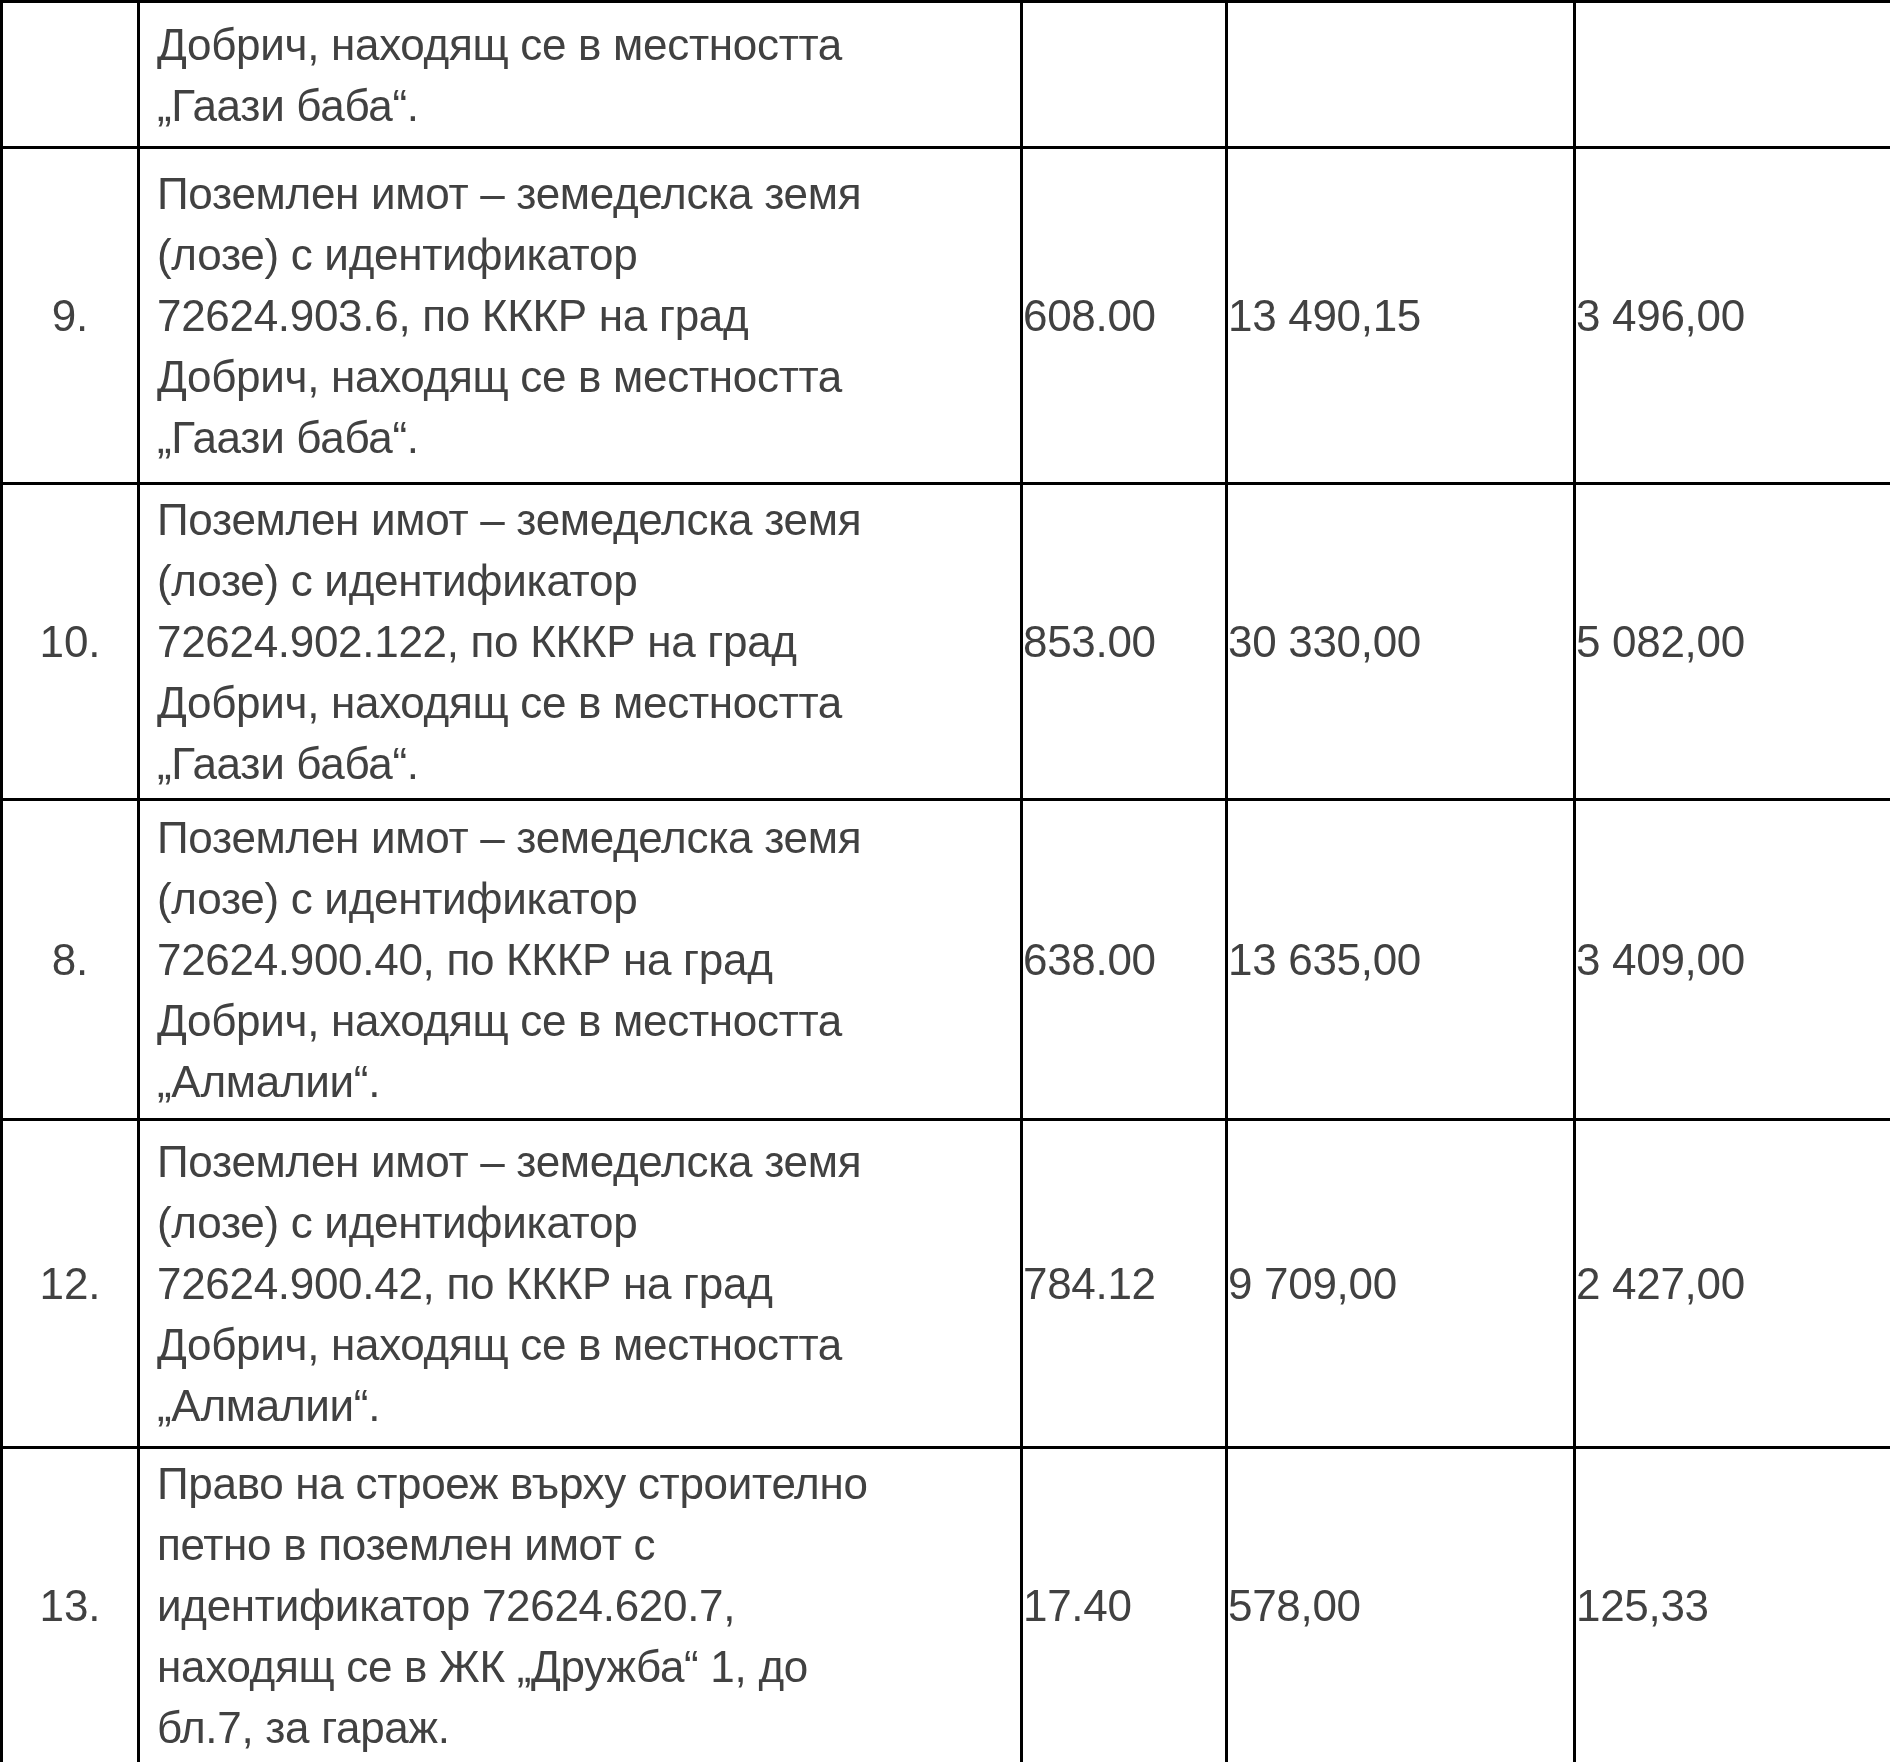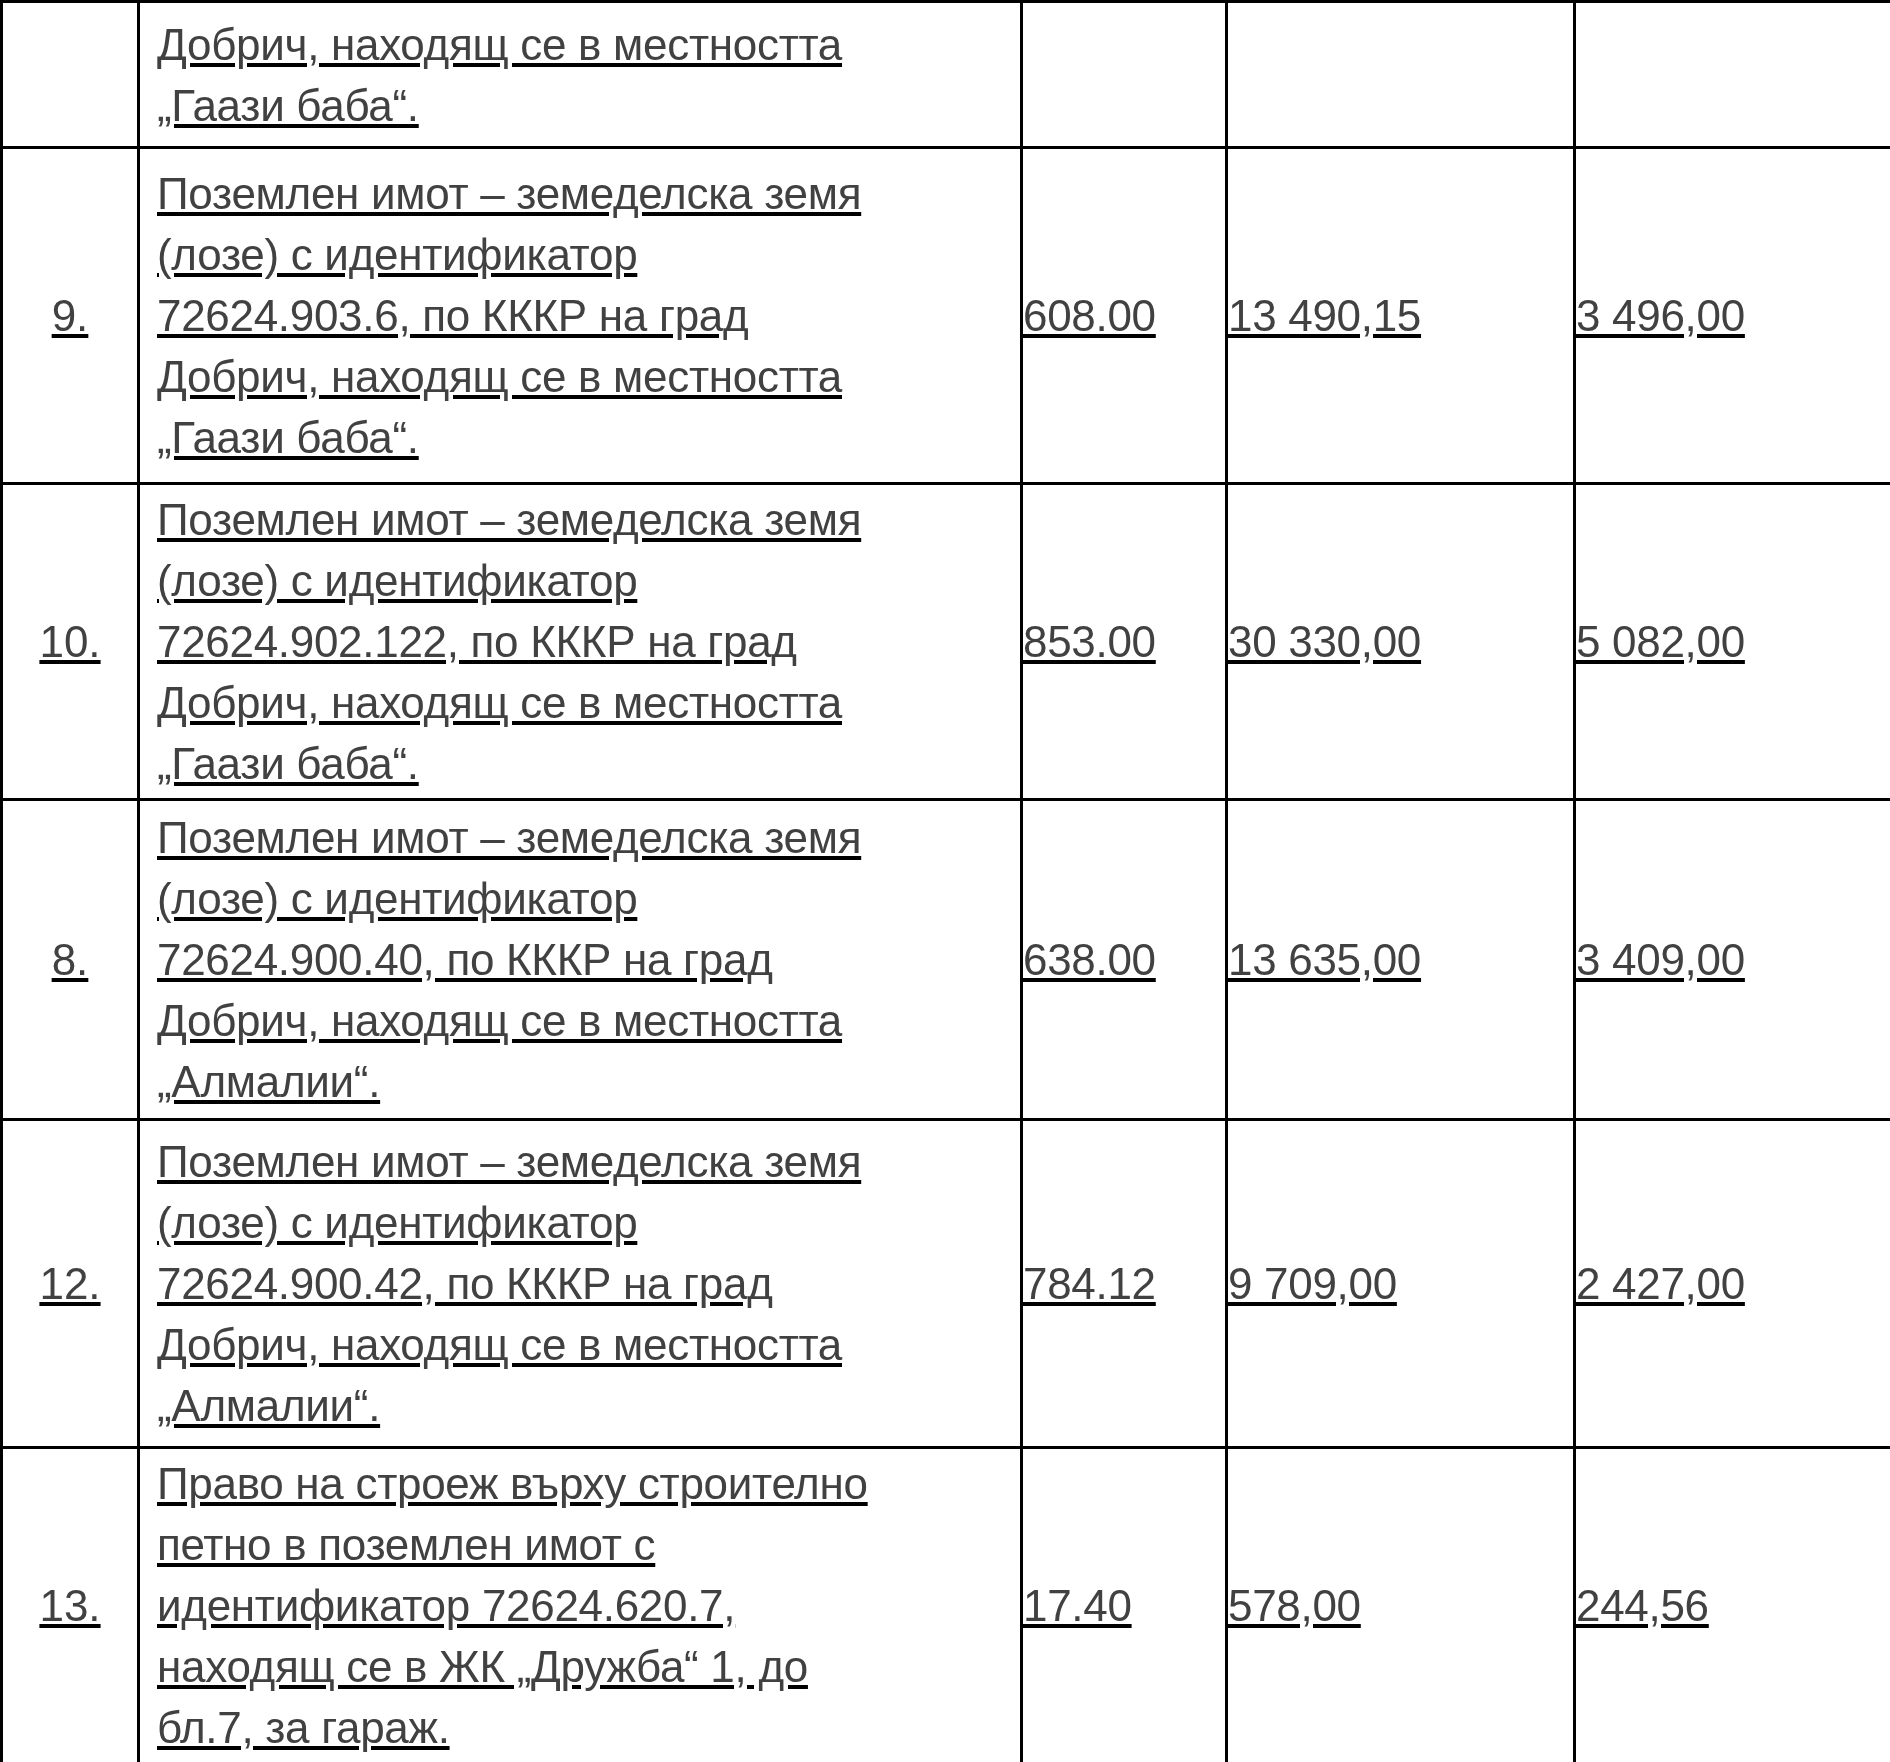--- a/index.html
+++ b/index.html
@@ -5,21 +5,20 @@
   html, body {
     margin: 0;
     padding: 0;
     background: #ffffff;
   }
   .page {
     width: 1890px;
     height: 1762px;
     background: #ffffff;
     overflow: hidden;
-    text-decoration: underline;
   }
   table.doc-table {
     border-collapse: collapse;
     table-layout: fixed;
     width: 1890px;
     font-family: "Liberation Sans", sans-serif;
     color: #414141;
   }
   td {
     border: 3px solid #000000;
@@ -184,18 +183,18 @@
 находящ се в ЖК „Дружба“ 1, до
 бл.7, за гараж.</span>
     </td>
     <td class="cell-val">
       <span>17.40</span>
     </td>
     <td class="cell-val">
       <span>578,00</span>
     </td>
     <td class="cell-val">
-      <span>244,56</span>
+      <span>125,33</span>
     </td>
   </tr>
       </tbody>
   </table>
 </div>
 
 </body></html>

